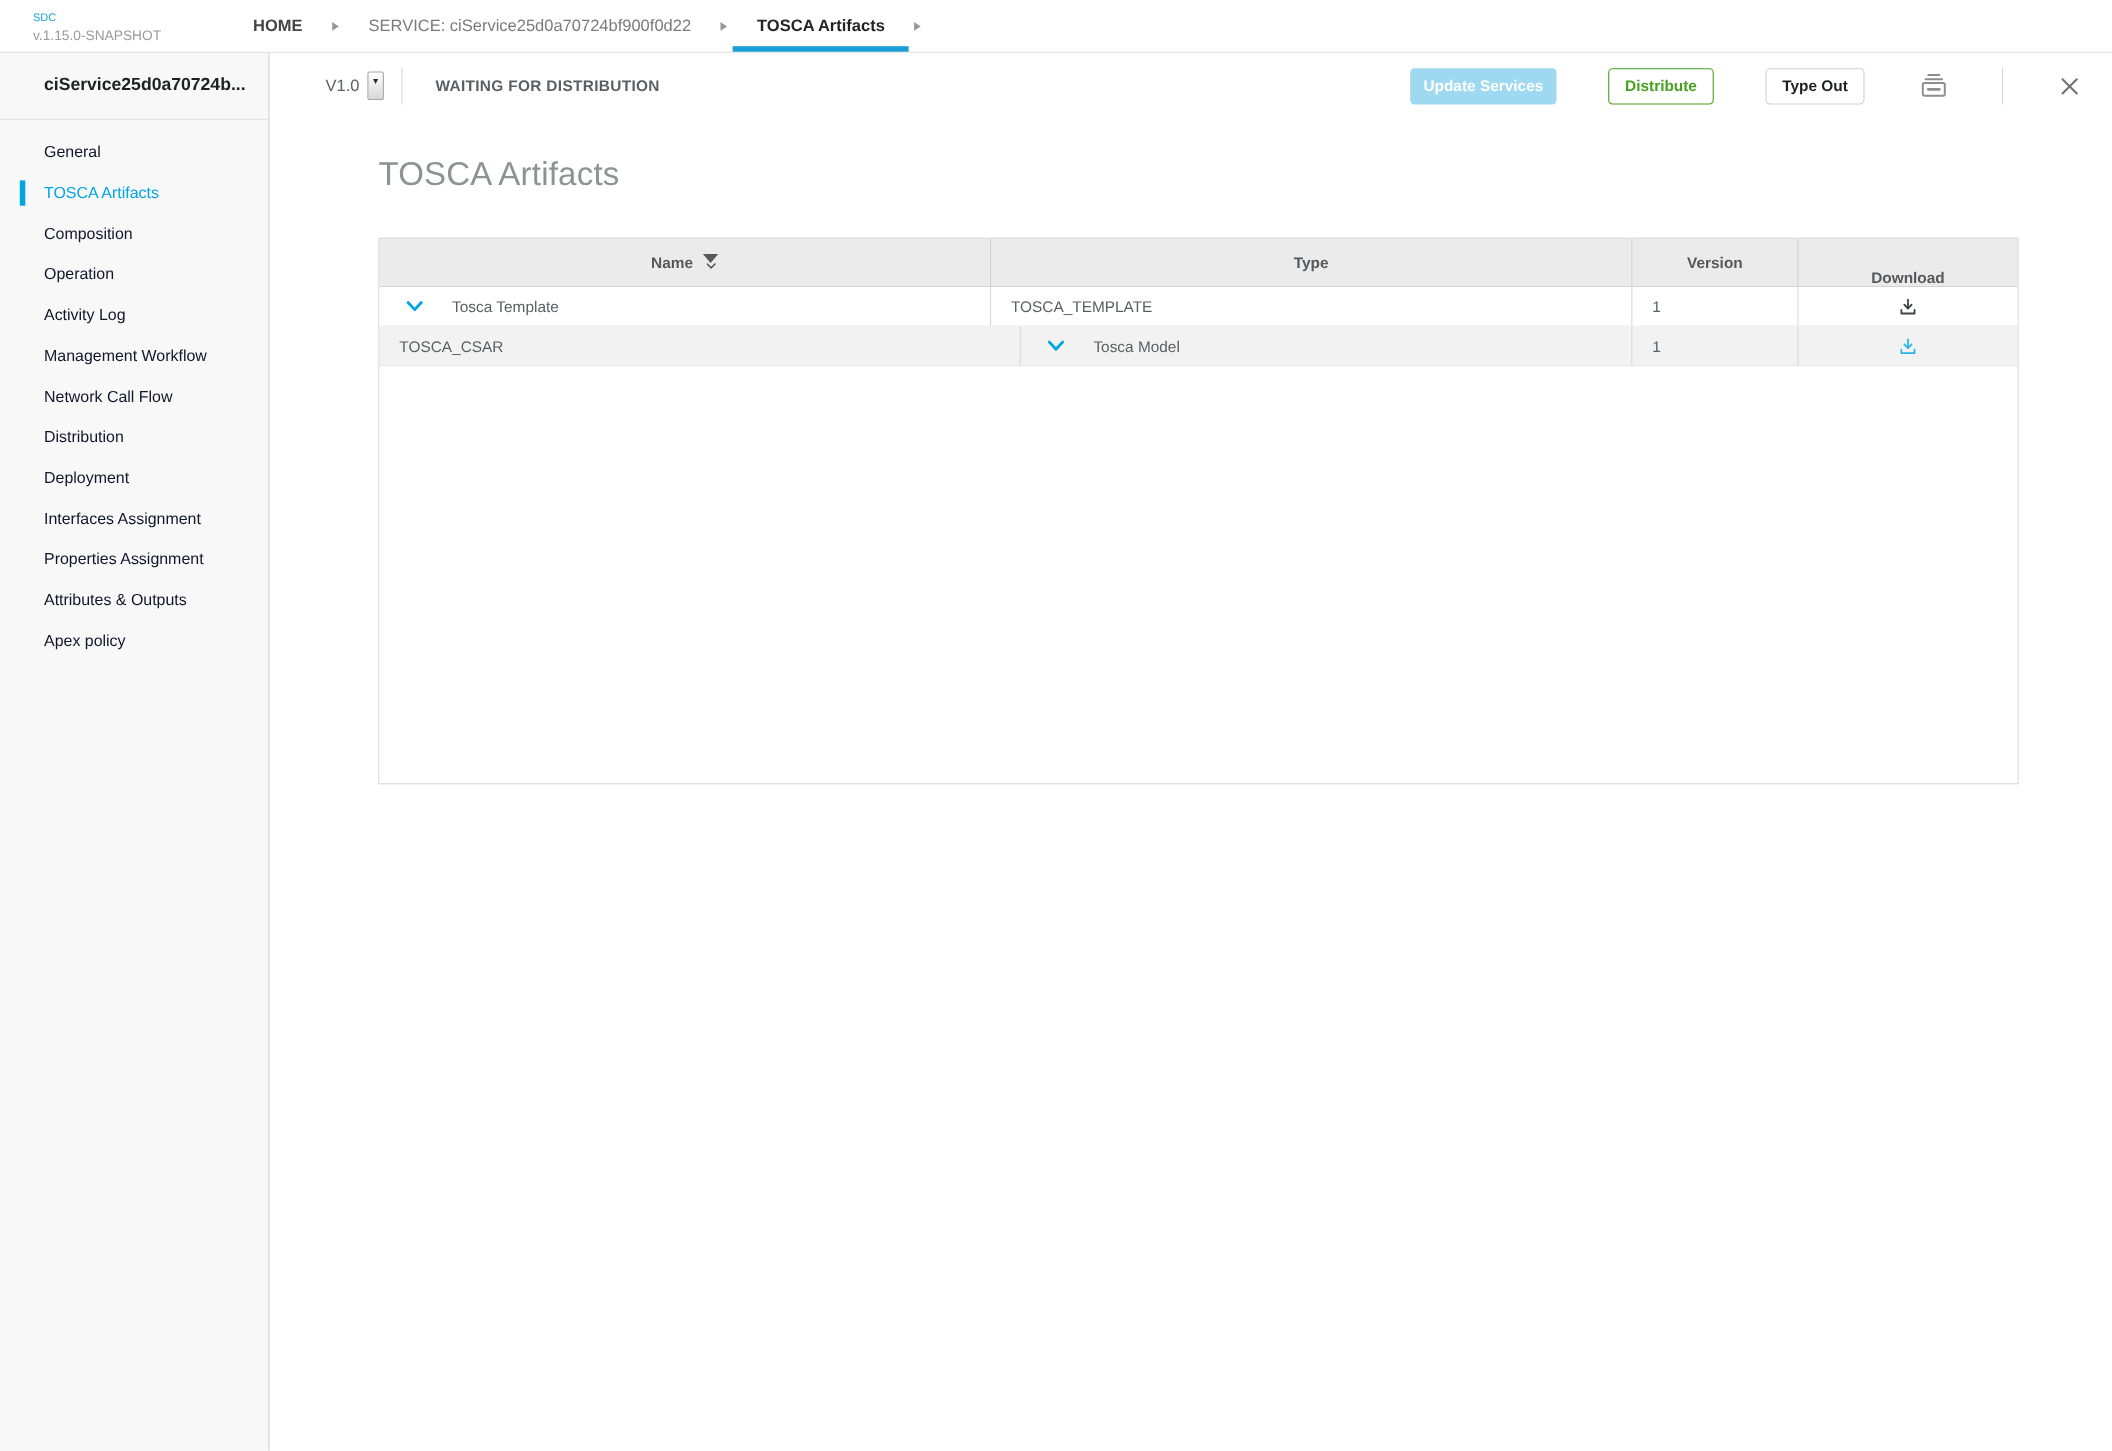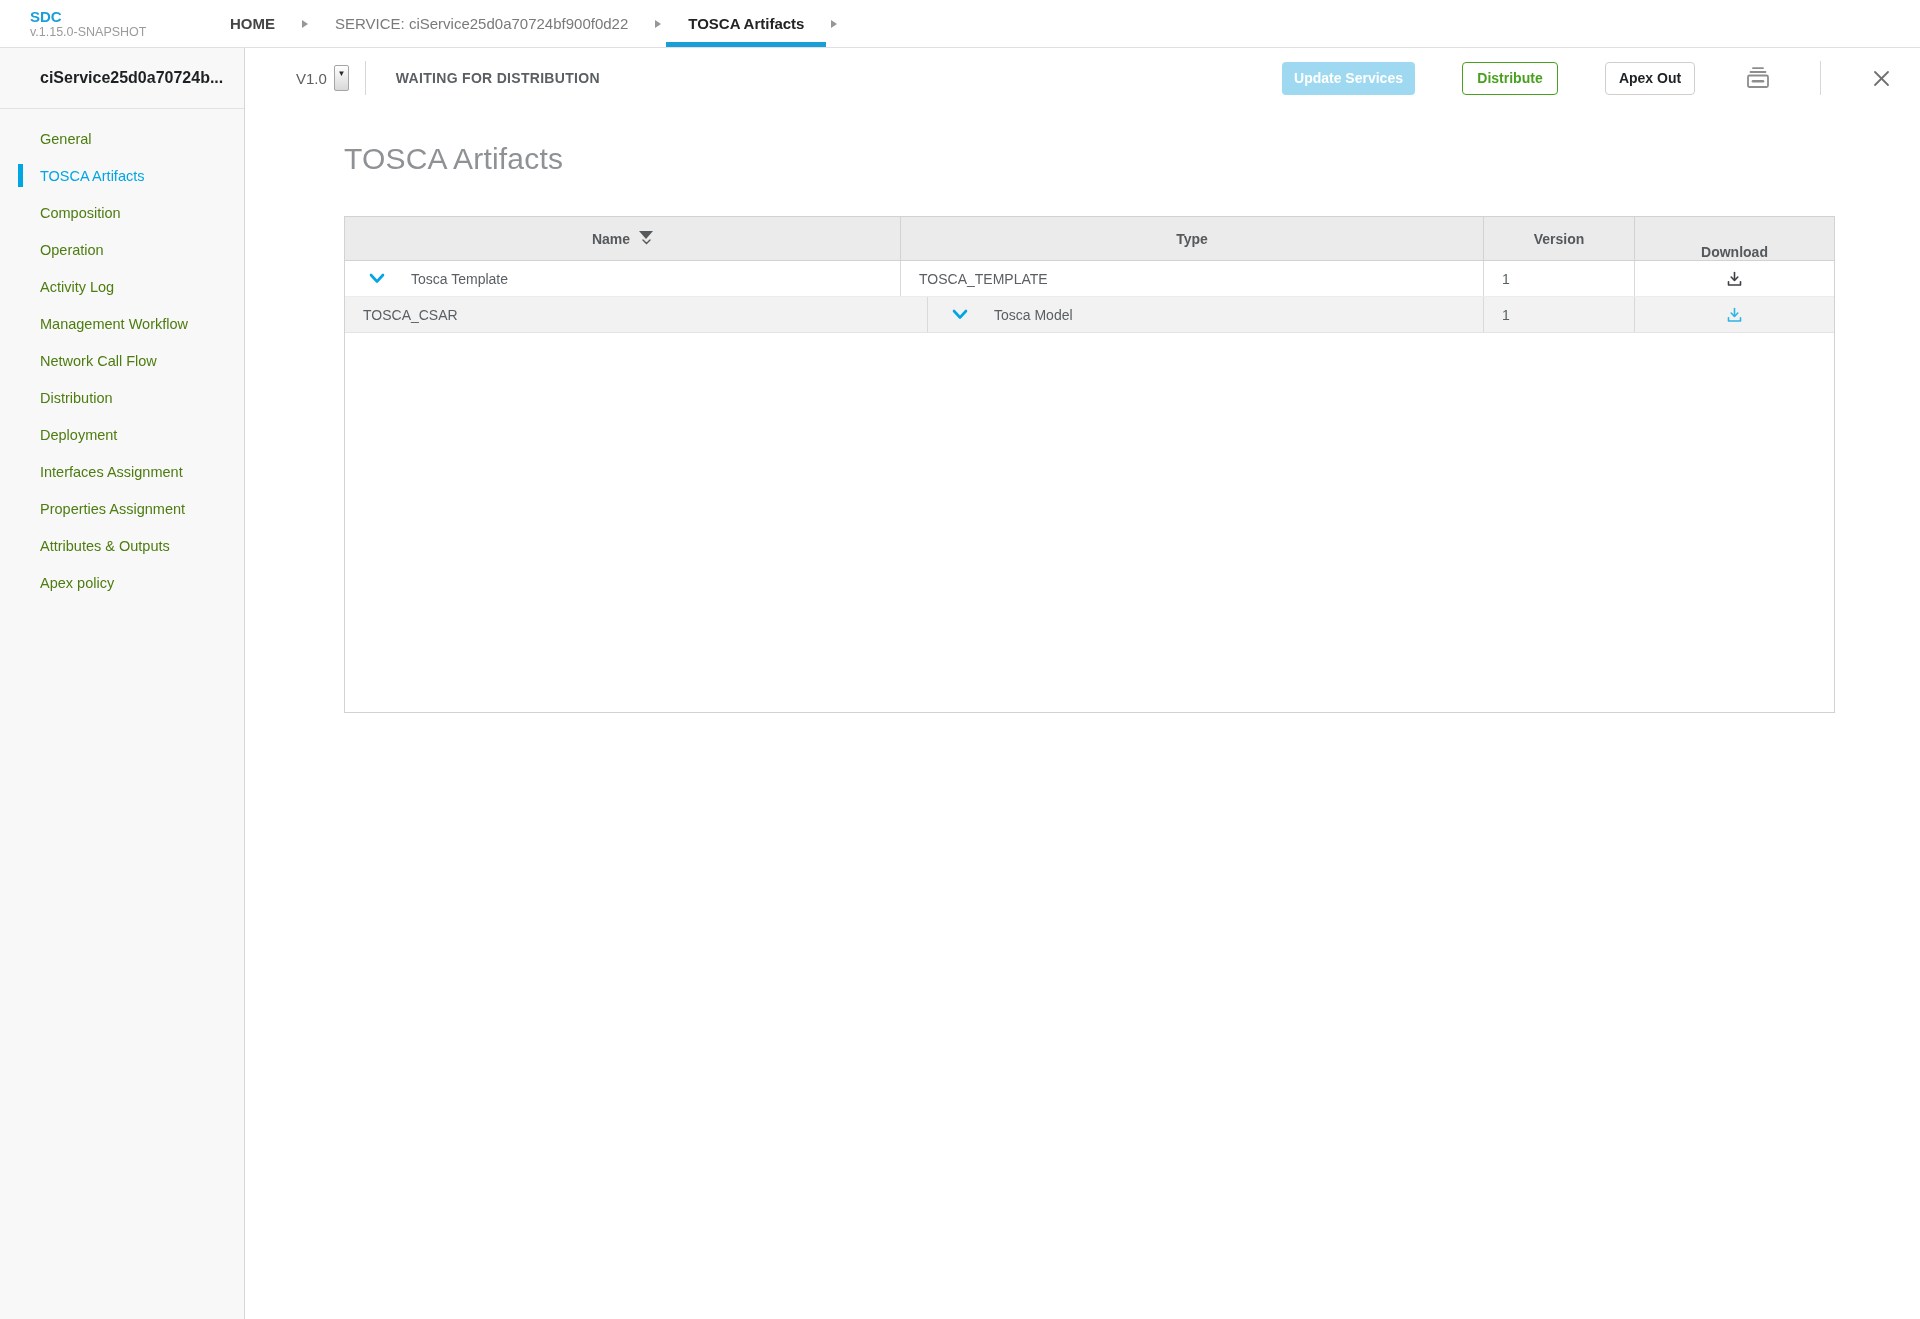--- a/index.html
+++ b/index.html
@@ -9,21 +9,21 @@
     background:#ffffff; color:#5a5f63; overflow:hidden; position:relative;
   }
 
   
   .top-header {
     position:absolute; top:0; left:0; right:0; height:48px;
     background:#fff; border-bottom:1px solid #e0e0e0;
     display:flex; align-items:stretch; z-index:3;
   }
   .logo-block { width:230px; padding-left:30px; display:flex; flex-direction:column; justify-content:center; }
-  .logo { color:#1a9fdb; font-weight:bold; font-size:15px; line-height:17px; }
+  .logo { color:#1a9fdb; font-weight:normal; font-size:10px; line-height:17px; }
   .app-version { color:#9b9b9b; font-size:12.5px; line-height:15px; }
   .breadcrumbs { display:flex; align-items:center; }
   .crumb { font-size:15px; color:#7a7a7a; height:100%; display:flex; align-items:center; position:relative; cursor:pointer; white-space:nowrap; }
   .crumb.home { color:#454545; font-weight:600; }
   .crumb.active { color:#232323; font-weight:700; }
   .crumb.active::after { content:""; position:absolute; left:-22px; right:-22px; bottom:0; height:5px; background:#199ed8; }
   .crumb-sep { width:0; height:0; border-left:6px solid #979797; border-top:4.5px solid transparent; border-bottom:4.5px solid transparent; margin:0 27px; }
 
   
   .sidebar {
@@ -31,21 +31,21 @@
     background:#f8f8f8; border-right:1px solid #d5d5d5;
   }
   .sidebar-header {
     height:61px; border-bottom:1px solid #e2e2e2;
     display:flex; align-items:center; padding:0 8px 0 40px;
     font-size:16px; font-weight:700; color:#1d2123; white-space:nowrap; overflow:hidden;
   }
   .sidebar-menu { padding-top:11px; }
   .menu-item {
     height:37px; display:flex; align-items:center; padding-left:40px;
-    font-size:14.5px; color:#4d7c0f; position:relative; cursor:pointer; white-space:nowrap;
+    font-size:14.5px; color:#0f172a; position:relative; cursor:pointer; white-space:nowrap;
   }
   .menu-item.active { color:#00a5e4; }
   .menu-item.active::before { content:""; position:absolute; left:18px; top:7px; bottom:7px; width:5px; background:#00a5e4; }
 
   
   .toolbar {
     position:absolute; top:48px; left:246px; right:0; height:60px;
     background:#fff; display:flex; align-items:center;justify-content:space-between;
   }
   .version-select { margin-left:50px; display:flex; align-items:center; gap:7px; font-size:15px; color:#5a5f63; cursor:pointer; }
@@ -143,21 +143,21 @@
   <div class="version-select">
     <span>V1.0</span>
     <span class="spinner">▼</span>
   </div>
   <span class="toolbar-divider"></span>
   <span class="status-label">WAITING FOR DISTRIBUTION</span>
 
   <div class="toolbar-right">
     <button class="btn btn-update" disabled="">Update Services</button>
     <button class="btn btn-distribute">Distribute</button>
-    <button class="btn btn-checkout">Apex Out</button>
+    <button class="btn btn-checkout">Type Out</button>
     <span class="icon-btn">
       <svg width="26" height="24" viewBox="0 0 26 24" fill="none" stroke="#8d8d8d" stroke-width="1.8" stroke-linecap="round">
         <line x1="8" y1="2.2" x2="18" y2="2.2"></line>
         <line x1="5.5" y1="6" x2="20.5" y2="6"></line>
         <rect x="3" y="9.5" width="20" height="11.5" rx="1.5"></rect>
         <line x1="8" y1="15.2" x2="18" y2="15.2" stroke-width="2.6"></line>
       </svg>
     </span>
     <span class="right-divider"></span>
     <span class="icon-btn close-btn">

